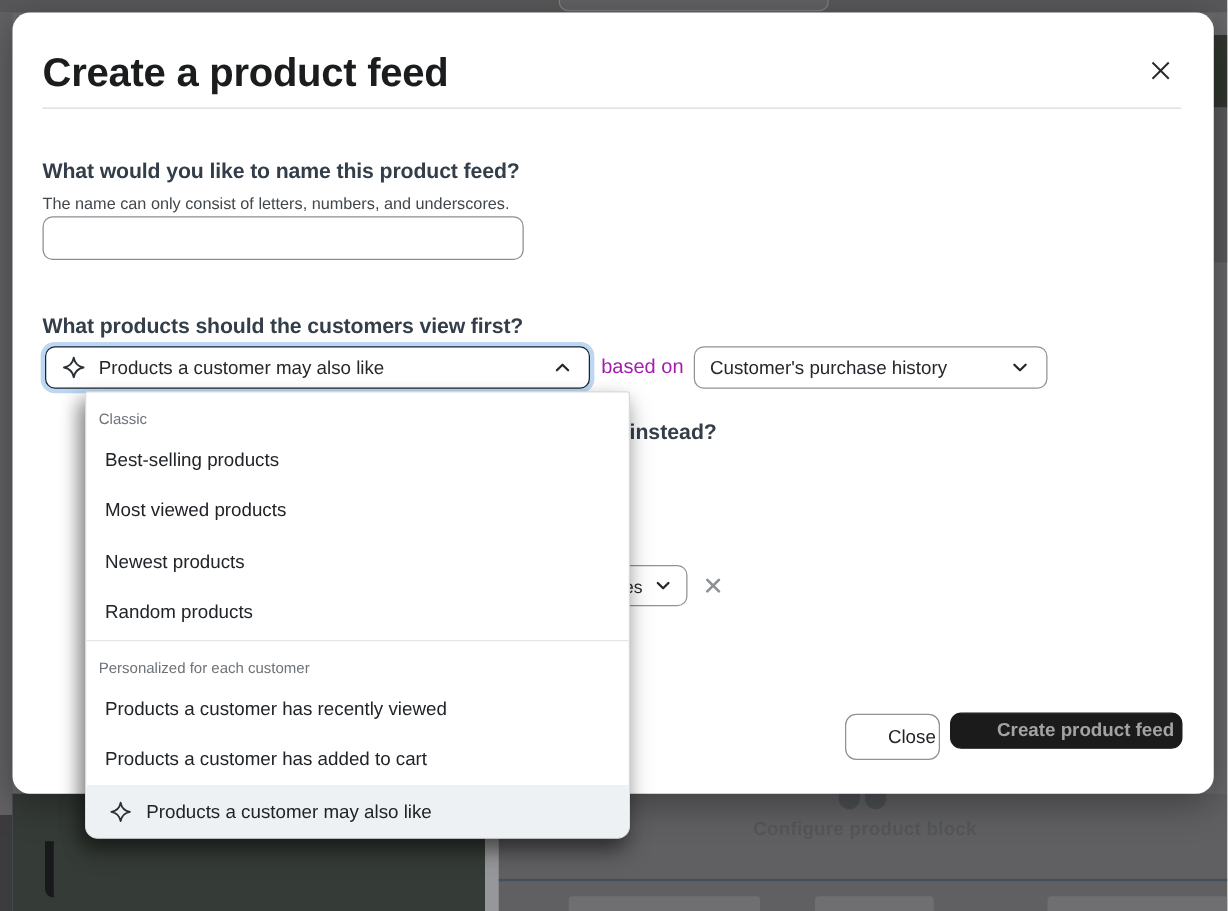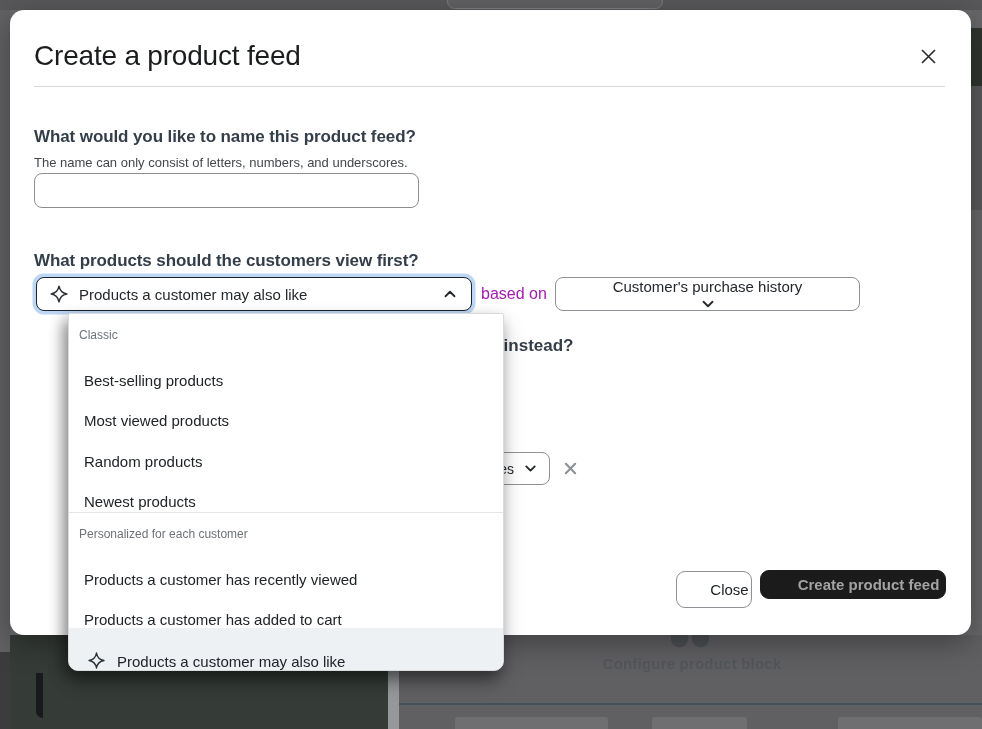--- a/index.html
+++ b/index.html
@@ -21,21 +21,21 @@
   .bg-scrollbar { left: 388px; top: 635px; width: 11px; height: 94px; background: #96979a; }
   .bg-block-icon { left: 668px; top: 614px; }
   .bg-configure { left: 542px; top: 655px; width: 300px; text-align: center;
                   font-size: 15px; font-weight: 700; color: #53565a; letter-spacing: .2px; }
   .bg-divider-line { left: 399px; top: 703px; width: 583px; height: 2px; background: #41505b; }
   .bg-card { top: 717px; height: 12px; background: #6f6f72; border-radius: 3px 3px 0 0; }
 
   
   .modal { position: absolute; z-index: 10; left: 10px; top: 10px; width: 961px; height: 625px;
            background: #ffffff; border-radius: 14px; box-shadow: 0 8px 30px rgba(0,0,0,.35); }
-  .modal-title { position: absolute; left: 24px; top: 30px; font-size: 28px; font-weight: 400;
+  .modal-title { position: absolute; left: 24px; top: 30px; font-size: 32px; font-weight: 700;
                  color: #1a1c1e; letter-spacing: -.2px; }
   .modal-close { position: absolute; left: 898px; top: 26px; width: 40px; height: 40px;
                  display: flex; align-items: center; justify-content: center; cursor: pointer;
                  background: none; border: none; }
   .modal-divider { position: absolute; left: 24px; top: 76px; width: 911px; height: 1px; background: #d9dadc; }
 
   .q-heading { position: absolute; font-size: 17px; font-weight: 700; color: #333e49; letter-spacing: -.1px; }
   .h-name { left: 24px; top: 117px; }
   .helper { position: absolute; left: 24px; top: 145px; font-size: 13px; color: #42474c; }
   .name-input { position: absolute; left: 24px; top: 163px; width: 385px; height: 35px;
@@ -44,21 +44,21 @@
 
   .h-products { left: 24px; top: 241px; }
   .combo-trigger { position: absolute; left: 26px; top: 267px; width: 436px; height: 34px;
                    display: flex; align-items: center; gap: 10px; padding: 0 12px;
                    background: #fff; border: 1.7px solid #1a242c; border-radius: 8px;
                    box-shadow: 0 0 0 3.5px rgba(96,158,227,.42); cursor: pointer; }
   .combo-trigger .label { font-size: 15px; color: #24282c; flex: 1; }
   .based-on { position: absolute; left: 471px; top: 275px; font-size: 16px; color: #a21caf; }
   .select { position: absolute; display: flex; align-items: center; background: #fff;
             border: 1px solid #8f9296; border-radius: 8px; cursor: pointer; }
-  .select-history { left: 545px; top: 267px; width: 305px; height: 34px; padding: 0 12px; flex-direction: column; }
+  .select-history { left: 545px; top: 267px; width: 283px; height: 34px; padding: 0 12px; }
   .select-history .label { font-size: 15px; color: #24282c; flex: 1; }
 
   
   .frag-heading { position: absolute; left: 452px; top: 326px; font-size: 17px; font-weight: 700;
                   color: #333e49; z-index: 2; white-space: nowrap; }
   .frag-select { left: 430px; top: 442px; width: 110px; height: 33px; z-index: 2;
                  justify-content: flex-end; padding: 0 10px; gap: 8px; }
   .frag-select .label { font-size: 14px; color: #24282c; }
   .frag-x { position: absolute; left: 550px; top: 448px; width: 20px; height: 20px; z-index: 2;
             display: flex; align-items: center; justify-content: center; background: none; border: none; cursor: pointer; }
@@ -68,21 +68,21 @@
                border: 1px solid #8f9296; color: #202428; }
   .btn-create { left: 750px; top: 560px; width: 186px; height: 29px; background: #1b1b1b;
                 border: 1px solid #1b1b1b; color: #a3a3a3; font-weight: 600; }
 
   
   .dd-panel { position: absolute; z-index: 30; left: 36px; top: 313px; width: 436px;
               background: #fff; border: 1px solid #d8dadc; border-radius: 2px 2px 10px 10px;
               box-shadow: -5px 7px 14px rgba(0,0,0,.35), 0 10px 20px rgba(0,0,0,.25);
               overflow: hidden; margin-left: 32px; }
   .dd-label { padding: 14px 0 6px 10px; font-size: 12px; color: #6d7378; }
-  .dd-option { height: 40.5px; display: flex; align-items: flex-end; gap: 11px;
+  .dd-option { height: 40.5px; display: flex; align-items: center; gap: 11px;
                padding-left: 15px; font-size: 15px; color: #202428; cursor: pointer; }
   .dd-option.selected { height: 42px; background: #eef1f4; padding-left: 18px; }
   .dd-divider { height: 1px; background: #e4e5e7; margin-top: 2px; }
   .dd-shadow-bar { position: absolute; z-index: 40; left: 36px; top: 673px; width: 7px; height: 45px;
                    background: #17191b; border-radius: 0 0 0 8px; }
 
   svg { display: block; }
 </style>
 </head>
 <body>
@@ -172,24 +172,24 @@
 
   <div class="dd-panel" id="dd-panel">
       <div class="dd-label">Classic</div>
       <div class="dd-option">
         <span>Best-selling products</span>
       </div>
       <div class="dd-option">
         <span>Most viewed products</span>
       </div>
       <div class="dd-option">
+        <span>Newest products</span>
+      </div>
+      <div class="dd-option">
         <span>Random products</span>
-      </div>
-      <div class="dd-option">
-        <span>Newest products</span>
       </div>
       <div class="dd-divider"></div>
       <div class="dd-label">Personalized for each customer</div>
       <div class="dd-option">
         <span>Products a customer has recently viewed</span>
       </div>
       <div class="dd-option">
         <span>Products a customer has added to cart</span>
       </div>
       <div class="dd-option selected">

